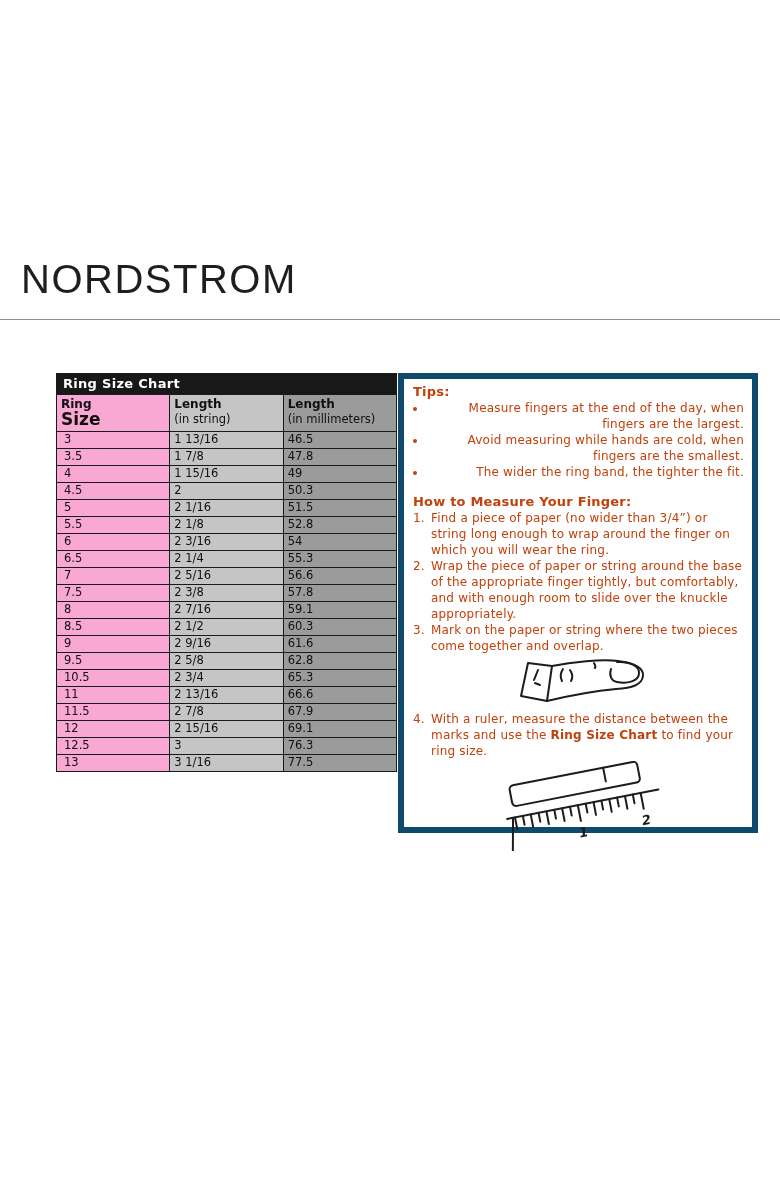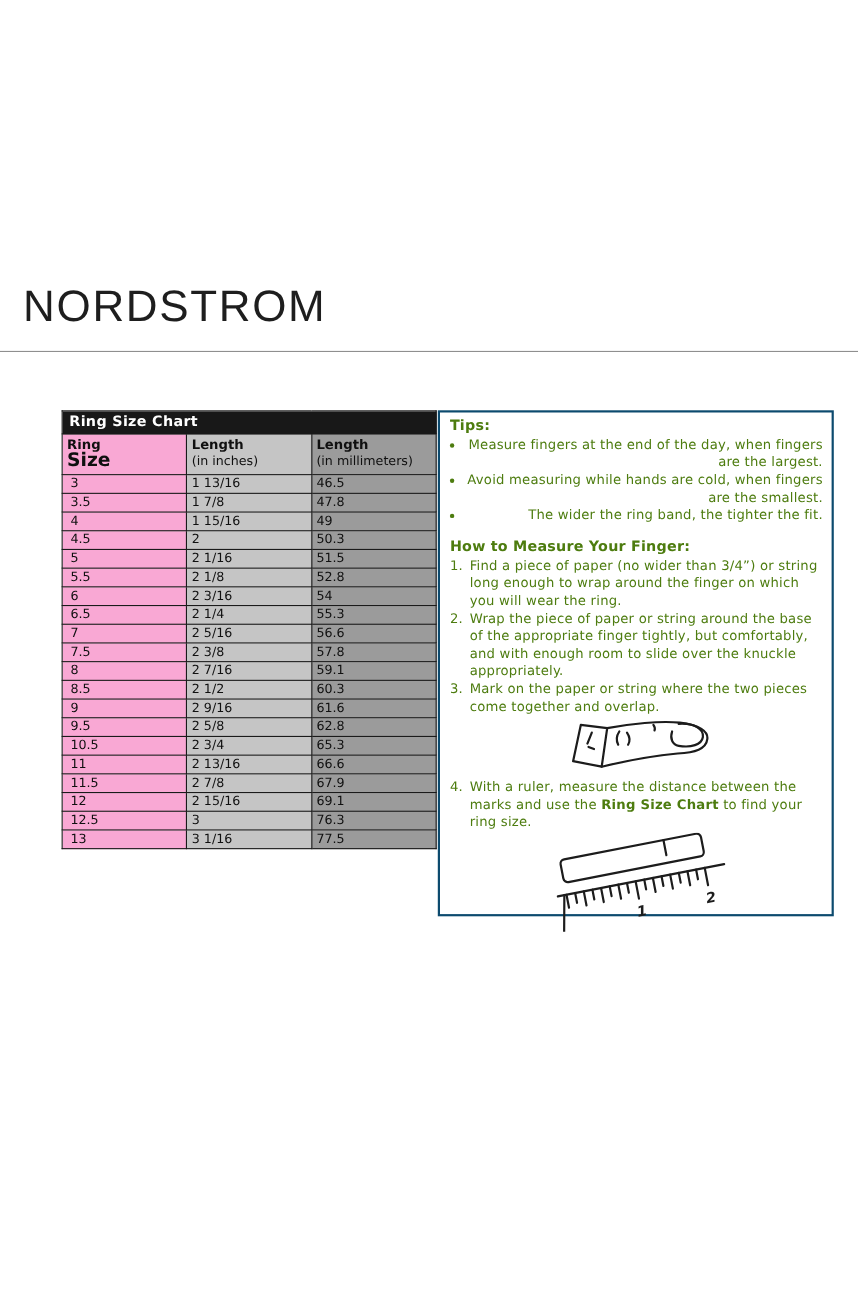--- a/index.html
+++ b/index.html
@@ -37,23 +37,23 @@
   .ring-table .head-row .sub{display:block;font-weight:normal;font-size:11.5px;}
   .ring-table .head-row .sub.bold{font-weight:bold;font-size:17px;}
   .ring-table .c0{width:104px;background:#f9a8d4;}
   .ring-table .c1{width:115px;background:#c5c5c5;}
   .ring-table .c2{width:110px;background:#9b9b9b;}
   .ring-table td{padding:1px 4px 2px;line-height:13px;height:13px;}
   .ring-table td.c0{padding-left:7px;}
   
   .tips-panel{
     width:360px;height:460px;box-sizing:border-box;margin-left:1px;
-    border:2px solid #0c4a6e;background:#fff;
+    border:6px solid #0c4a6e;background:#fff;
     padding:4px 8px 8px 9px;
-    font-size:12px;line-height:16px;letter-spacing:.2px;color:#4d7c0f;
+    font-size:12px;line-height:16px;letter-spacing:.2px;color:#c2410c;
   }
   .tips-heading,.measure-heading{font-size:13px;font-weight:bold;line-height:17px;letter-spacing:.2px;}
   ul.tips-bullets{margin:0 0 13px;padding-left:14px;}
   ul.tips-bullets li{margin:0;text-align:right;}
   ol.steps,.step4{margin:0;padding:0;list-style:none;}
   .steps li,.step4{display:flex;}
   .steps .num,.step4 .num{flex:none;width:18px;}
   .illustration{text-align:center;}
   .finger-illo{margin:2px 0 1px 0;}
   .ruler-illo{margin:2px 0 0 0;}
@@ -72,21 +72,21 @@
       <tr>
         <th colspan="3" class="title-cell">Ring Size Chart</th>
       </tr>
       <tr class="head-row">
         <th class="c0">
           <span>Ring</span>
           <span class="sub bold">Size</span>
         </th>
         <th class="c1">
           <span>Length</span>
-          <span class="sub">(in inches)</span>
+          <span class="sub">(in string)</span>
         </th>
         <th class="c2">
           <span>Length</span>
           <span class="sub">(in millimeters)</span>
         </th>
       </tr>
     </thead>
     <tbody>
         <tr>
           <td class="c0">3</td>

